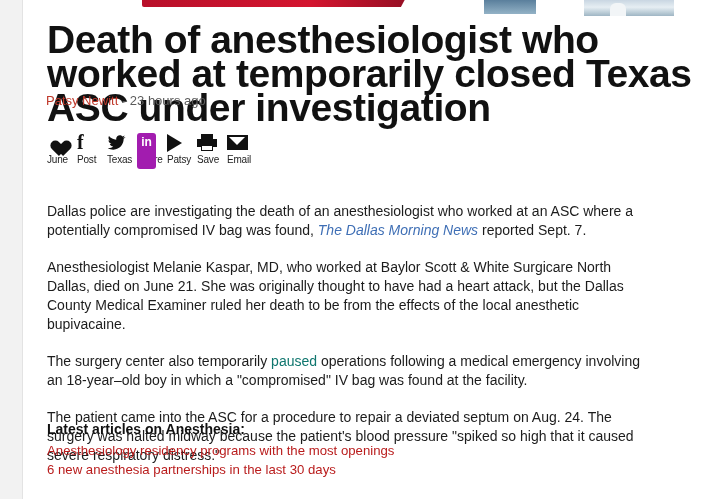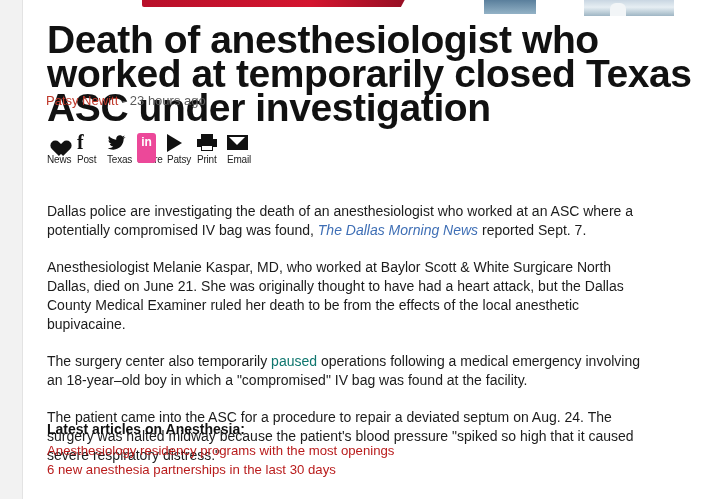--- a/index.html
+++ b/index.html
@@ -173,22 +173,22 @@
     font-weight: bold;
     font-size: 20px;
     line-height: 19px;
     color: #111;
     text-align: left;
   }
   
   .ic-tw { width: 19px; height: 19px; }
   
   .ic-li {
-    width: 19px; height: 30px;
-    background: #ec4899;
+    width: 19px; height: 36px;
+    background: #a21caf;
     border-radius: 3px;
     position: relative;
     color: #fff;
     font-size: 12px;
     font-weight: bold;
     line-height: 19px;
     text-align: center;
   }
   
   .ic-play {
@@ -297,21 +297,21 @@
 
   <div class="byline">
     <span class="author">Patsy Newitt</span>
     <span class="meta">- 23 hours ago</span>
   </div>
 
   <div class="sharebar">
 
     <div class="share-item">
       <span class="share-glyph"><span class="ic ic-heart"></span></span>
-      <span class="share-label">News</span>
+      <span class="share-label">June</span>
     </div>
 
     <div class="share-item">
       <span class="share-glyph"><span class="ic ic-fb">f</span></span>
       <span class="share-label">Post</span>
     </div>
 
     <div class="share-item">
       <span class="share-glyph">
         <svg class="ic ic-tw" viewBox="0 0 24 24" width="19" height="19" aria-hidden="true">
@@ -329,21 +329,21 @@
     <div class="share-item">
       <span class="share-glyph"><span class="ic ic-play"></span></span>
       <span class="share-label">Patsy</span>
     </div>
 
 
     <div class="share-item">
       <span class="share-glyph">
         <span class="ic ic-print"><span class="top"></span><span class="body"></span><span class="out"></span></span>
       </span>
-      <span class="share-label">Print</span>
+      <span class="share-label">Save</span>
     </div>
 
     <div class="share-item">
       <span class="share-glyph"><span class="ic ic-mail"></span></span>
       <span class="share-label">Email</span>
     </div>
 
   </div>
 
   <div class="body-copy">

